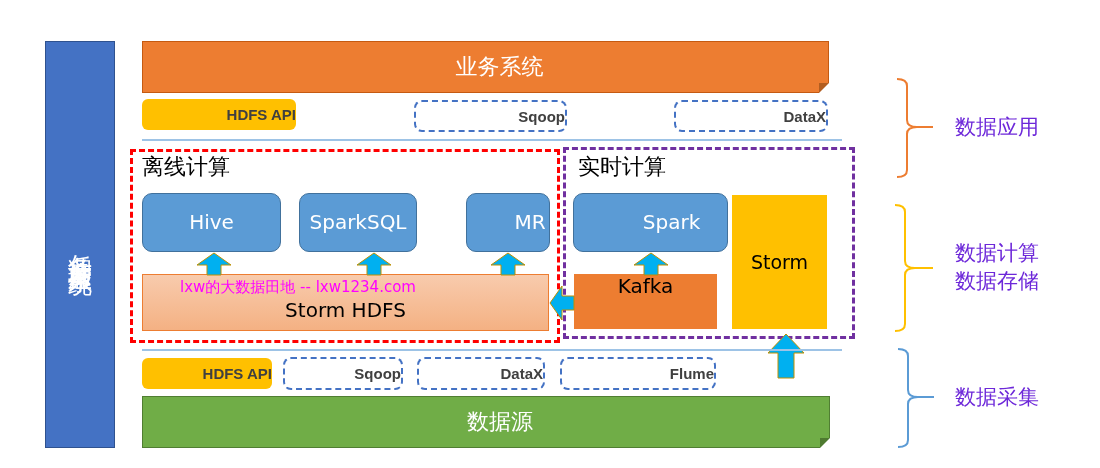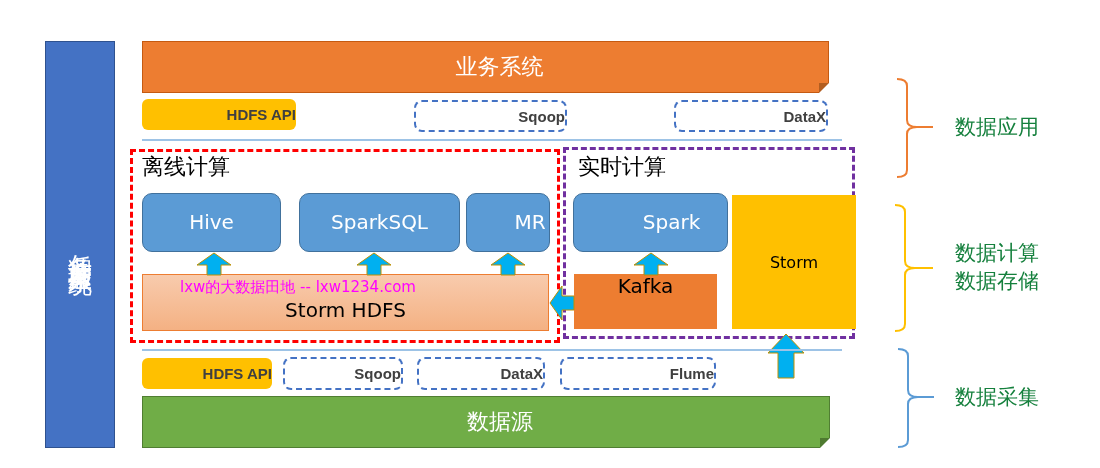--- a/index.html
+++ b/index.html
@@ -35,25 +35,25 @@
   .group-title { font-size:22px; color:#000; font-family:"DejaVu Serif","Liberation Serif",serif; }
 
   
   .engine { background:#5b9bd5; border:1px solid #41719c; border-radius:10px; color:#fff;
             font-size:20px; display:flex; align-items:center; justify-content:center; text-align:center; line-height:1.25; }
   .hdfs { left:142px; top:274px; width:407px; height:57px; background:linear-gradient(#f8cbad,#f4b183);
           border:1px solid #ed7d31; display:flex; align-items:center; justify-content:center; font-size:20px; color:#000; }
   .watermark { left:180px; top:278px; color:#ff00ff; font-size:15px; white-space:nowrap; }
   .kafka { left:574px; top:274px; width:143px; height:55px; background:#ed7d31;
            display:flex; align-items:flex-start; justify-content:center; font-size:20px; color:#000; }
-  .storm { left:732px; top:195px; width:124px; height:134px; background:#ffc000;
-           display:flex; align-items:center; justify-content:center; font-size:16px; color:#000; }
+  .storm { left:732px; top:195px; width:95px; height:134px; background:#ffc000;
+           display:flex; align-items:center; justify-content:center; font-size:19px; color:#000; }
 
   
-  .brace-label { font-size:21px; color:#15803d; line-height:1.35; white-space:nowrap;
+  .brace-label { font-size:21px; color:#6d28d9; line-height:1.35; white-space:nowrap;
                  font-family:"DejaVu Sans","Liberation Sans",sans-serif; }
   svg { overflow:visible; }
 </style>
 </head>
 <body>
 
 <div class="abs sidebar">
   <span class="sidebar-text">任务调度与监控系统</span>
 </div>
 
@@ -72,21 +72,21 @@
   <span>DataX</span>
 </div>
 <div class="abs hline" style="left:142px;top:139px;width:700px;"></div>
 
 <div class="abs group-offline"></div>
 <div class="abs group-title" style="left:142px;top:152px;">离线计算</div>
 
 <div class="abs engine" style="left:142px;top:193px;width:139px;height:59px;">
   <span>Hive</span>
 </div>
-<div class="abs engine" style="left:299px;top:193px;width:161px;height:59px;">
+<div class="abs engine" style="left:299px;top:193px;width:118px;height:59px;">
   <span>SparkSQL</span>
 </div>
 <div class="abs engine" style="left:466px;top:193px;width:84px;height:59px;padding-left:44px;">
   <span>MR</span>
 </div>
 
 <div class="abs hdfs">
   <span style="margin-top:14px;">Storm HDFS</span>
 </div>
 <div class="abs watermark">lxw的大数据田地 -- lxw1234.com</div>

